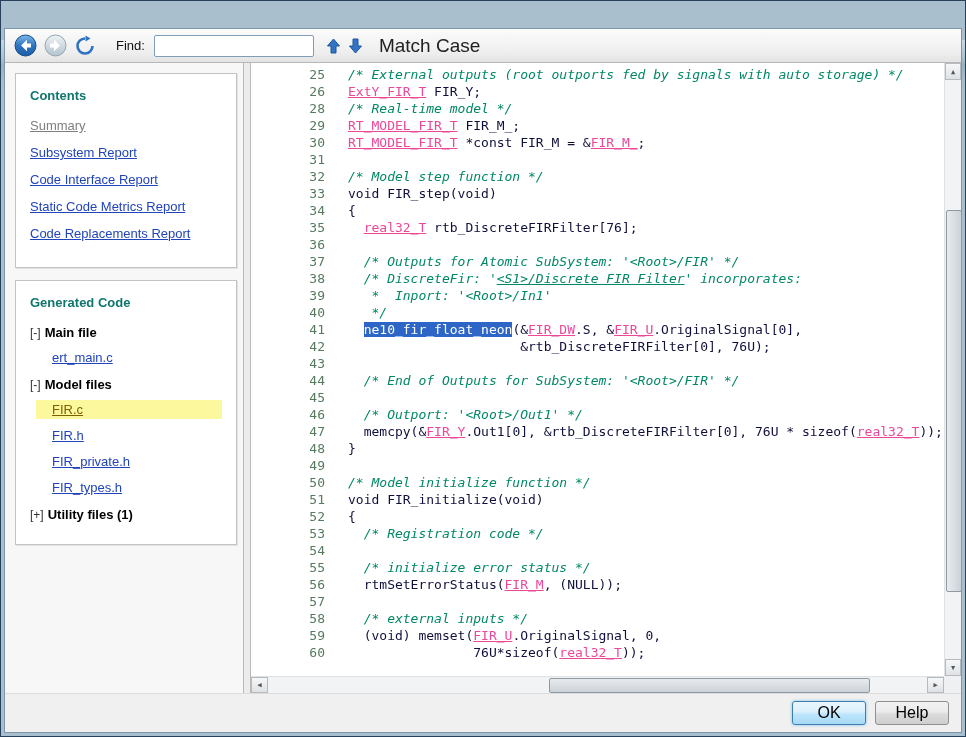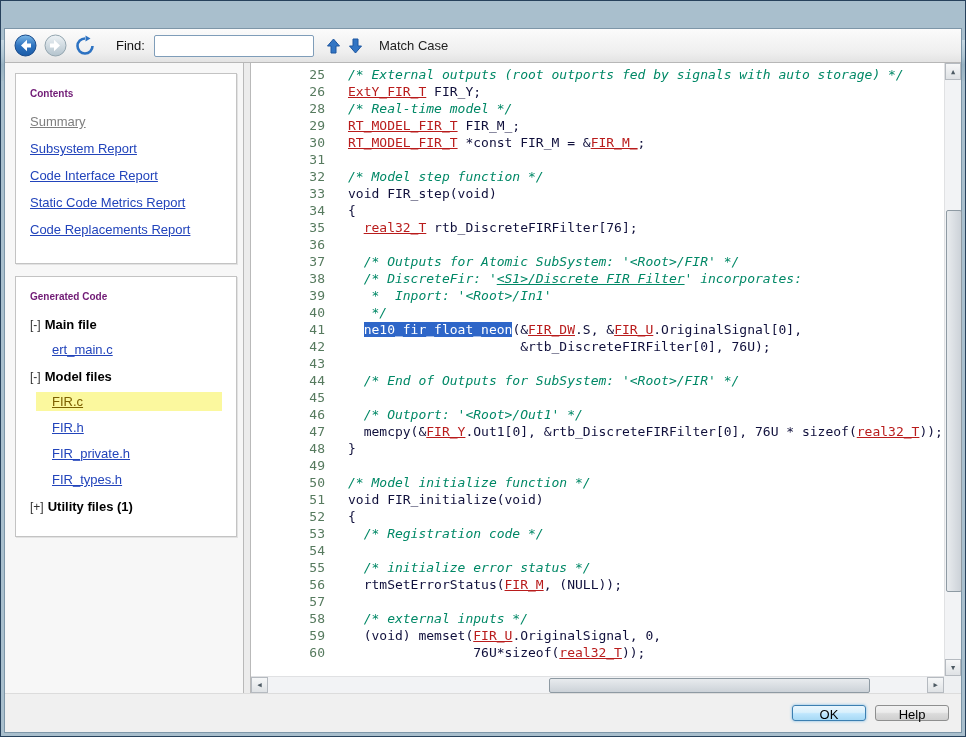--- a/index.html
+++ b/index.html
@@ -25,46 +25,46 @@
   
   .client{position:absolute;top:27px;left:3px;right:3px;bottom:3px;border:1px solid #7d96a8;
     background:#fff;display:flex;flex-direction:column;box-sizing:border-box;}
   
   .toolbar{flex:none;height:33px;display:flex;align-items:center;padding:0 8px;gap:5px;
     background:linear-gradient(180deg,#fbfbfb,#efefef 70%,#e3e3e3);border-bottom:1px solid #b7b7b7;}
   .tb-btn{display:inline-flex;align-items:center;justify-content:center;cursor:pointer;padding:1px;}
   .find-label{font-size:13px;color:#111;margin-left:14px;margin-right:4px;}
   .find-input{width:150px;height:20px;border:1px solid #7f9db9;border-radius:2px;font-size:13px;
     padding:0 4px;font-family:"Liberation Sans",sans-serif;margin-right:6px;}
-  .match-case{font-size:13px;color:#222;margin-left:10px;cursor:pointer;}
+  .match-case{font-size:19px;color:#222;margin-left:10px;cursor:pointer;}
   
   .main{flex:1;display:flex;min-height:0;}
   .sidebar{flex:none;width:238px;background:#f7f7f7;padding:10px 6px 10px 10px;overflow:hidden;box-sizing:border-box;}
   .panel{background:#fff;border:1px solid #c3c3c3;box-shadow:1px 1px 0 #e2e2e2;padding:14px;margin-bottom:12px;}
-  .panel-heading{font-size:10px;font-weight:bold;color:#701a75;margin-bottom:15px;}
+  .panel-heading{font-size:13px;font-weight:bold;color:#0f766e;margin-bottom:15px;}
   .side-link{font-size:13px;color:#2244bb;text-decoration:underline;cursor:pointer;margin-bottom:12px;}
   .side-link.muted{color:#7f7f7f;}
   .tree-group{margin:10px 0 8px 0;font-size:13px;color:#000;}
   .tree-group:first-child{margin-top:0;}
   .expander{font-size:12px;color:#333;cursor:pointer;}
   .group-label{font-weight:bold;margin-left:4px;}
   .tree-file{font-size:13px;color:#2244bb;text-decoration:underline;cursor:pointer;
     margin:0 0 7px 6px;padding:2px 4px 2px 16px;}
   .tree-file.selected{background:#fbf89e;color:#7d6000;}
   .splitter{flex:none;width:6px;background:#ececec;border-left:1px solid #b9b9b9;border-right:1px solid #b9b9b9;cursor:col-resize;}
   
   .code-pane{flex:1;position:relative;background:#fff;min-width:0;
     font-family:"DejaVu Sans Mono","Liberation Mono",monospace;font-size:13px;}
   .code-view{position:absolute;top:0;left:0;right:17px;bottom:17px;overflow:hidden;padding-top:3px;padding-left:24px;}
   .code-line{height:17px;line-height:17px;display:flex;white-space:pre;}
   .ln{flex:none;width:50px;text-align:right;color:#567a5e;}
   .code-text{padding-left:23px;}
   .pln{color:#10103c;margin-top:26px;}
   .cmt{color:#008866;font-style:italic;}
-  .lnk{color:#b91c1c;text-decoration:underline;cursor:pointer;}
+  .lnk{color:#ec4899;text-decoration:underline;cursor:pointer;}
   .cmtlnk{color:#008866;font-style:italic;text-decoration:underline;cursor:pointer;}
   .sel{background:#2e66c8;color:#fff;}
   
   .vscroll{position:absolute;top:0;right:0;bottom:17px;width:17px;background:#f2f3f5;border-left:1px solid #e0e1e3;box-sizing:border-box;}
   .hscroll{position:absolute;left:0;right:17px;bottom:0;height:17px;background:#f2f3f5;border-top:1px solid #e0e1e3;box-sizing:border-box;}
   .scroll-btn{position:absolute;background:linear-gradient(180deg,#f6f7f8,#dfe2e5);border:1px solid #b5bac0;
     box-sizing:border-box;display:flex;align-items:center;justify-content:center;
     font-size:7px;color:#4d5a63;cursor:pointer;}
   .vscroll .scroll-btn{left:0;width:16px;height:17px;}
   .vscroll .up{top:0;}
@@ -73,21 +73,21 @@
   .hscroll .left{left:0;}
   .hscroll .right{right:0;}
   .vthumb{position:absolute;left:1px;width:14px;top:24%;height:62%;border:1px solid #8e9aa3;border-radius:2px;
     background:linear-gradient(90deg,#e8ebee,#ccd2d8);cursor:pointer;}
   .hthumb{position:absolute;top:1px;height:13px;left:43%;width:46%;border:1px solid #8e9aa3;border-radius:2px;
     background:linear-gradient(180deg,#e8ebee,#ccd2d8);cursor:pointer;}
   .corner{position:absolute;right:0;bottom:0;width:17px;height:17px;background:#eef0f2;}
   
   .footer{flex:none;height:39px;background:#f0f0f0;border-top:1px solid #dcdcdc;
     display:flex;align-items:center;justify-content:flex-end;gap:9px;padding:0 12px;box-sizing:border-box;}
-  .btn{width:74px;height:16px;font-size:13px;font-family:"Liberation Sans",sans-serif;color:#000;
+  .btn{width:74px;height:24px;font-size:16px;font-family:"Liberation Sans",sans-serif;color:#000;
     background:linear-gradient(180deg,#f2f2f2,#ebebeb 45%,#dbdbdb 55%,#cfcfcf);
     border:1px solid #8e8f8f;border-radius:3px;cursor:pointer;}
   .btn.focused{border-color:#3c7fb1;box-shadow:0 0 3px #74b7e4;
     background:linear-gradient(180deg,#eaf6fd,#d9f0fc 45%,#bee6fd 55%,#a7d9f5);}
 </style>
 </head>
 <body>
 
 <div class="window">
   <div class="titlebar">

